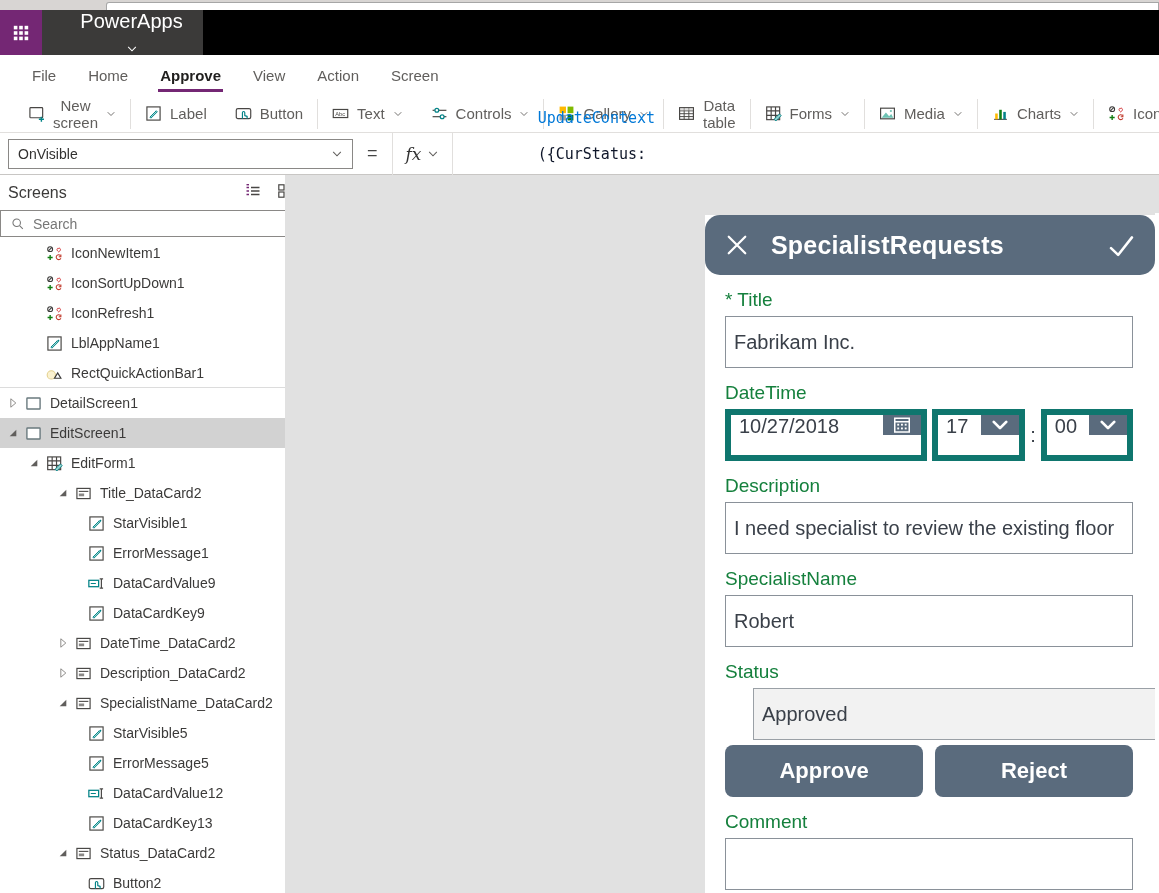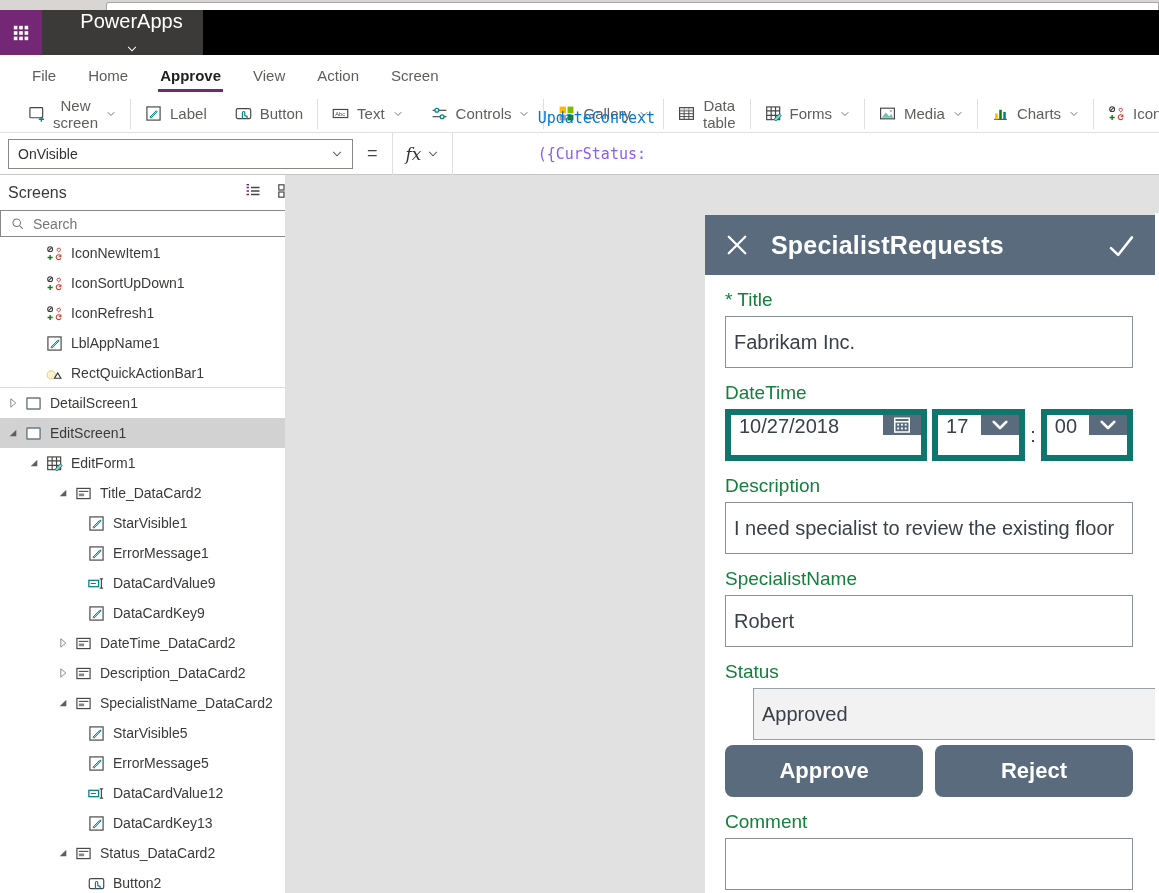--- a/index.html
+++ b/index.html
@@ -39,21 +39,21 @@
 
   
   .formula-bar { position:absolute; left:0; top:133px; width:1159px; height:42px; background:#fff; border-bottom:1px solid #c8c6c4; display:flex; align-items:center; }
   .prop-select { margin-left:8px; width:345px; height:30px; border:1px solid #8a8886; display:flex; align-items:center; justify-content:space-between; padding:0 9px; font-size:14px; color:#323130; cursor:pointer; background:#fff; }
   .equals { font-size:18px; color:#444; margin:0 14px; }
   .fx-btn { height:42px; border-left:1px solid #e1dfdd; border-right:1px solid #e1dfdd; display:flex; align-items:center; gap:6px; padding:0 13px; }
   .fx { font-family:"DejaVu Serif", serif; font-style:italic; font-size:17px; color:#333; }
   .formula-text { margin-left:12px; font-family:"DejaVu Sans Mono", monospace; font-size:15px; white-space:pre; cursor:text; }
   .tok[data-type="function"]{color:#0078d7}
   .tok[data-type="string"]{color:#a4262c}
-  .tok[data-type="plain"]{color:#8b5cf6}
+  .tok[data-type="plain"]{color:#0f172a}
 
   
   .panel { position:absolute; left:0; top:175px; width:306px; bottom:0; background:#fff; border-right:1px solid #d1d1d1; }
   .panel-head { height:35px; display:flex; align-items:center; justify-content:space-between; padding:0 10px 0 8px; }
   .panel-title { font-size:16px; color:#3b3a39; }
   .panel-head-icons { display:flex; gap:12px; align-items:center; }
   .ph-btn { padding:2px; }
   .search-box { height:27px; border:1px solid #8a8886; border-left:none; border-right:none; display:flex; align-items:center; gap:8px; padding:0 10px; border-left:1px solid #8a8886; border-right:1px solid #8a8886; }
   .search-input { border:none; outline:none; flex:1; font-size:14px; color:#323130; font-family:inherit; }
   .search-input::placeholder { color:#767676; }
@@ -66,21 +66,21 @@
   .tree-row.sep-after { border-bottom:1px solid #dcdcdc; }
   .tri { width:14px; height:14px; margin-right:5px; }
   .node-icon { width:17px; height:17px; margin-right:8px; }
   .node-label { white-space:nowrap; }
   .panel-scrollbar { position:absolute; right:3px; top:305px; height:412px; width:7px; background:#c8c6c4; }
 
   
   .canvas { position:absolute; left:285px; top:175px; right:0; bottom:0; background:#e1e1e1; }
   .canvas-scrollbar { position:absolute; right:0; top:38px; bottom:0; width:4px; background:#fff; }
   .form-card { position:absolute; left:420px; top:40px; width:450px; bottom:0; background:#fff; overflow:hidden; }
-  .form-header { height:60px; background:#5a6b7d; display:flex; align-items:center; padding:0 20px; }
+  .form-header { height:60px; background:#5a6b7d; display:flex; align-items:center; padding:0 20px;border-radius:15px; }
   .fh-btn { color:#fff; display:flex; align-items:center; }
   .fh-btn.right { margin-left:auto; }
   .form-title { margin-left:22px; font-size:25px; font-weight:600; color:#fff; letter-spacing:0.2px; }
   .form-body { padding:0 22px 0 20px; }
   .f-label { font-size:19px; color:#15803d; margin:14px 0 5px; }
   .f-input { width:100%; height:52px; border:1px solid #8a9199; background:#fff; font-size:20px; color:#3a4049; padding:0 8px; font-family:inherit; outline:none; }
   .f-input.disabled { background:#f2f2f2; border-color:#9aa0a6;margin-left:28px; }
   .dt-row { display:flex; align-items:center; gap:5px; }
   .combo { height:52px; border:6px solid #0f766e; background:#fff; display:flex; align-items:flex-start; }
   .combo-text { flex:1; display:flex; align-items:center; padding-left:8px; font-size:20px; color:#3a4049; overflow:hidden; }

